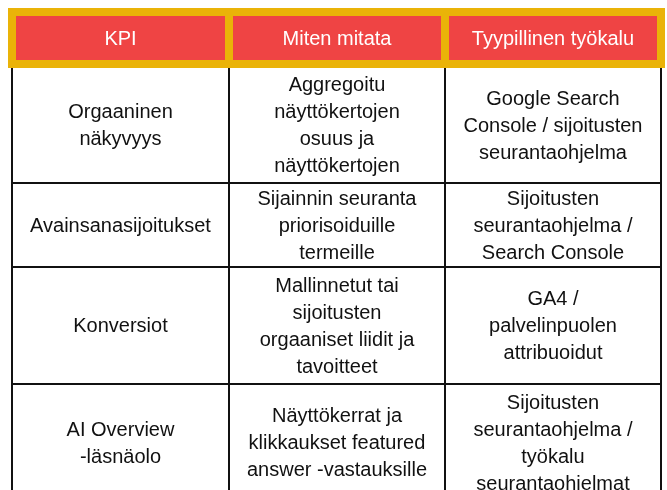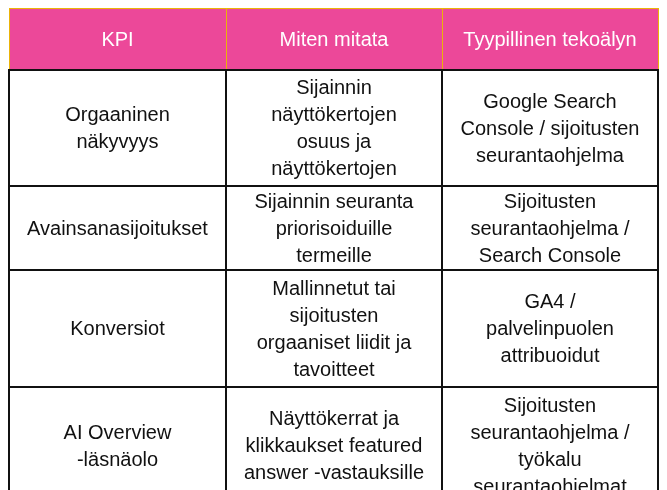--- a/index.html
+++ b/index.html
@@ -16,27 +16,27 @@
       top: 8px;
       border-collapse: collapse;
       font-family: "Liberation Sans", sans-serif;
       color: #111111;
       table-layout: fixed;
     }
     .kpi-table col.c1 { width: 217px; }
     .kpi-table col.c2 { width: 216px; }
     .kpi-table col.c3 { width: 216px; }
     .kpi-table th {
-      background: #ec4899;
+      background: #ef4444;
       color: #ffffff;
       font-weight: normal;
       font-size: 20px;
       height: 36px;
-      padding: 12px;
-      border: 1px solid #eab308;
+      padding: 4px;
+      border: 8px solid #eab308;
       text-align: center;
       vertical-align: middle;
     }
     .kpi-table td {
       border: 2px solid #111111;
       text-align: center;
       vertical-align: middle;
       font-size: 20px;
       line-height: 27px;
       padding: 0 4px;
@@ -53,31 +53,31 @@
 <table class="kpi-table">
   <colgroup>
     <col class="c1">
       <col class="c2">
       <col class="c3">
   </colgroup>
   <thead>
     <tr>
       <th>KPI</th>
       <th>Miten mitata</th>
-      <th>Tyypillinen tekoälyn</th>
+      <th>Tyypillinen työkalu</th>
     </tr>
   </thead>
   <tbody>
     <tr class="r1">
       <td>
         <span class="cell-line">Orgaaninen</span>
         <span class="cell-line">näkyvyys</span>
       </td>
       <td>
-        <span class="cell-line">Sijainnin</span>
+        <span class="cell-line">Aggregoitu</span>
         <span class="cell-line">näyttökertojen</span>
         <span class="cell-line">osuus ja</span>
         <span class="cell-line">näyttökertojen</span>
       </td>
       <td>
         <span class="cell-line">Google Search</span>
         <span class="cell-line">Console / sijoitusten</span>
         <span class="cell-line">seurantaohjelma</span>
       </td>
     </tr>

